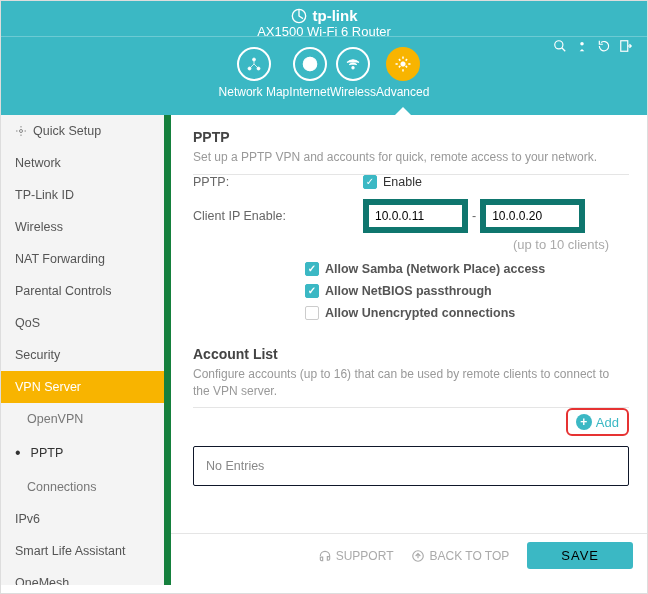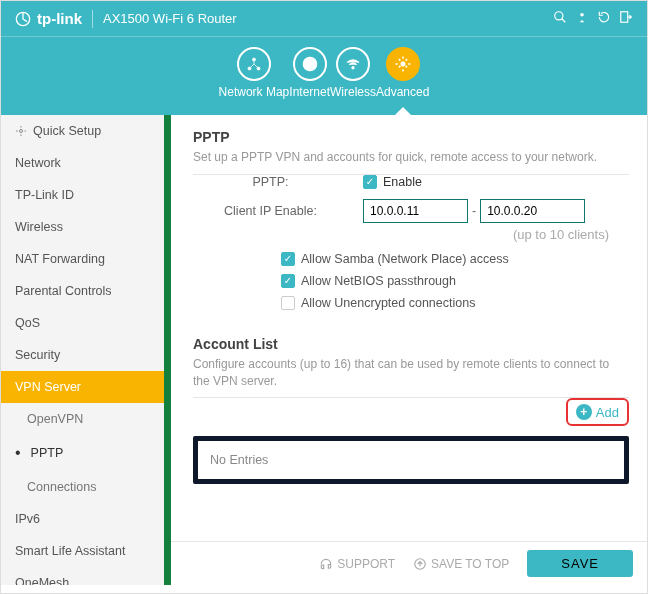--- a/index.html
+++ b/index.html
@@ -1,20 +1,20 @@
 <!DOCTYPE html>
 <html><head>
 <meta charset="utf-8">
 <style>
   * { box-sizing: border-box; margin: 0; padding: 0; }
   body { font-family: Arial, sans-serif; font-size: 13px; color: #333; background: #fff; width: 648px; height: 594px; overflow: hidden; border: 1px solid #ddd; }
 
   
   .header { background: #3bb8c4; color: #fff; }
-  .topbar { display: flex; align-items: center; padding: 6px 14px; border-bottom: 1px solid rgba(255,255,255,0.25); height: 36px; }
+  .topbar { display: flex; align-items: center; padding: 6px 14px; border-bottom: 1px solid rgba(255,255,255,0.25); height: 36px; flex-direction: column; }
   .brand { display: flex; align-items: center; gap: 6px; font-weight: bold; font-size: 15px; }
   .divider { width: 1px; height: 18px; background: rgba(255,255,255,0.5); margin: 0 10px; }
   .product { font-size: 13px; font-weight: normal; }
   .top-icons { margin-left: auto; display: flex; gap: 8px; }
   .top-icons span { cursor: pointer; font-size: 14px; color:#fff; }
 
   .navbar { display: flex; justify-content: center; padding: 10px 0 16px 0; position: relative; }
   .nav-item { display: flex; flex-direction: column; align-items: center; gap: 4px; color: #fff; font-size: 12px; cursor: pointer; position:relative;}
   .nav-icon { width: 34px; height: 34px; border: 2px solid #fff; border-radius: 50%; display: flex; align-items: center; justify-content: center; }
   .nav-icon svg { width: 18px; height: 18px; fill: #fff; stroke: #fff; }
@@ -28,37 +28,37 @@
   .sbi.active { background: #f8b400; color: #fff; }
   .sbi.sub { padding-left: 26px; color: #777; }
   .sbi.sub.current { color: #333; }
   .sbi.sub.current::before { content:"•"; margin-left:-12px; margin-right:4px; color:#333; font-size:16px;}
 
   .content { flex: 1; padding: 14px 18px 0 22px; overflow-y: auto; position:relative; }
   .section-title { font-size: 14px; font-weight: bold; color: #444; margin-bottom: 4px; }
   .section-desc { font-size: 12px; color: #999; border-bottom: 1px solid #e5e5e5; padding-bottom: 8px; line-height:1.4;}
 
   .form-row { display: flex; align-items: center; margin-bottom: 10px; font-size:12.5px;}
-  .form-label { width: 170px; text-align: center; padding-right: 15px; color: #666; }
+  .form-label { width: 170px; text-align: left; padding-right: 15px; color: #666; }
   .chk { width: 14px; height: 14px; border: 1px solid #3bb8c4; border-radius:2px; display:inline-flex; align-items:center; justify-content:center; margin-right:6px; cursor:pointer;}
   .chk.checked { background: #3bb8c4; }
   .chk.checked::after { content:"✓"; color:#fff; font-size:10px; line-height:1;}
   .chk.unchecked { border-color:#ccc; }
-  .ipfield { border: 1px solid #0f766e; padding: 4px 6px; font-size: 12px; width: 105px; }
+  .ipfield { border: 6px solid #0f766e; padding: 4px 6px; font-size: 12px; width: 105px; }
   .dash { margin: 0 4px; color:#666;}
   .hint { font-size: 13px; color: #aaa; margin-left: 178px; margin-top:-6px; margin-bottom:10px; text-align:right; padding-right:20px;}
-  .opt-row { margin-left: 88px; display:flex; align-items:center; margin-bottom:8px; font-size:12.5px; color:#555;}
+  .opt-row { margin-left: 112px; display:flex; align-items:center; margin-bottom:8px; font-size:12.5px; color:#555;font-weight:bold;}
 
   .add-btn { float: right; display: flex; align-items:center; gap:4px; color: #3bb8c4; cursor:pointer; font-size:13px; border:2px solid #e63232; border-radius:6px; padding:4px 8px;}
   .add-icon { width:16px; height:16px; border-radius:50%; background:#3bb8c4; color:#fff; display:inline-flex; align-items:center; justify-content:center; font-size:12px; font-weight:bold;}
   .clearfix::after{content:"";display:table;clear:both;}
 
-  .empty-box { border: 5px solid #0f172a; padding: 12px; color: #888; font-size:12.5px; margin-top:10px; border-radius:2px; clear:both;}
-
-  .footer { position:absolute; bottom:0; left:0; right:0; border-top:1px solid #e5e5e5; padding:8px 14px; display:flex; align-items:center; justify-content:flex-end; gap:18px; background:#fff;}
+  .empty-box { border: 1px solid #0f172a; padding: 12px; color: #888; font-size:12.5px; margin-top:10px; border-radius:2px; clear:both;}
+
+  .footer { position:absolute; bottom:8px; left:0; right:0; border-top:1px solid #e5e5e5; padding:8px 14px; display:flex; align-items:center; justify-content:flex-end; gap:18px; background:#fff;}
   .footer-link { display:flex; align-items:center; gap:4px; color:#aaa; font-size:12px; cursor:pointer;}
   .save-btn { background:#3bb8c4; color:#000000; padding:6px 34px; border-radius:3px; cursor:pointer; font-size:13px; letter-spacing:1px;}
 </style>
 </head>
 <body>
 
 <div class="header">
   <div class="topbar">
     <div class="brand">
       <svg width="16" height="16" viewBox="0 0 24 24">
@@ -208,18 +208,18 @@
         <svg width="14" height="14" viewBox="0 0 24 24" fill="none" stroke="#aaa" stroke-width="2">
             <path d="M4 12a8 8 0 0 1 16 0v5a2 2 0 0 1-2 2h-2v-6h4m-16 0v5a2 2 0 0 0 2 2h2v-6H4"></path>
           </svg>
         <span>SUPPORT</span>
       </div>
       <div class="footer-link">
         <svg width="14" height="14" viewBox="0 0 24 24" fill="none" stroke="#aaa" stroke-width="2">
             <circle cx="12" cy="12" r="9"></circle>
             <path d="M12 16V8m-4 4 4-4 4 4"></path>
           </svg>
-        <span>SAVE TO TOP</span>
+        <span>BACK TO TOP</span>
       </div>
       <div class="save-btn">SAVE</div>
     </div>
   </div>
 </div>
 
 </body></html>

